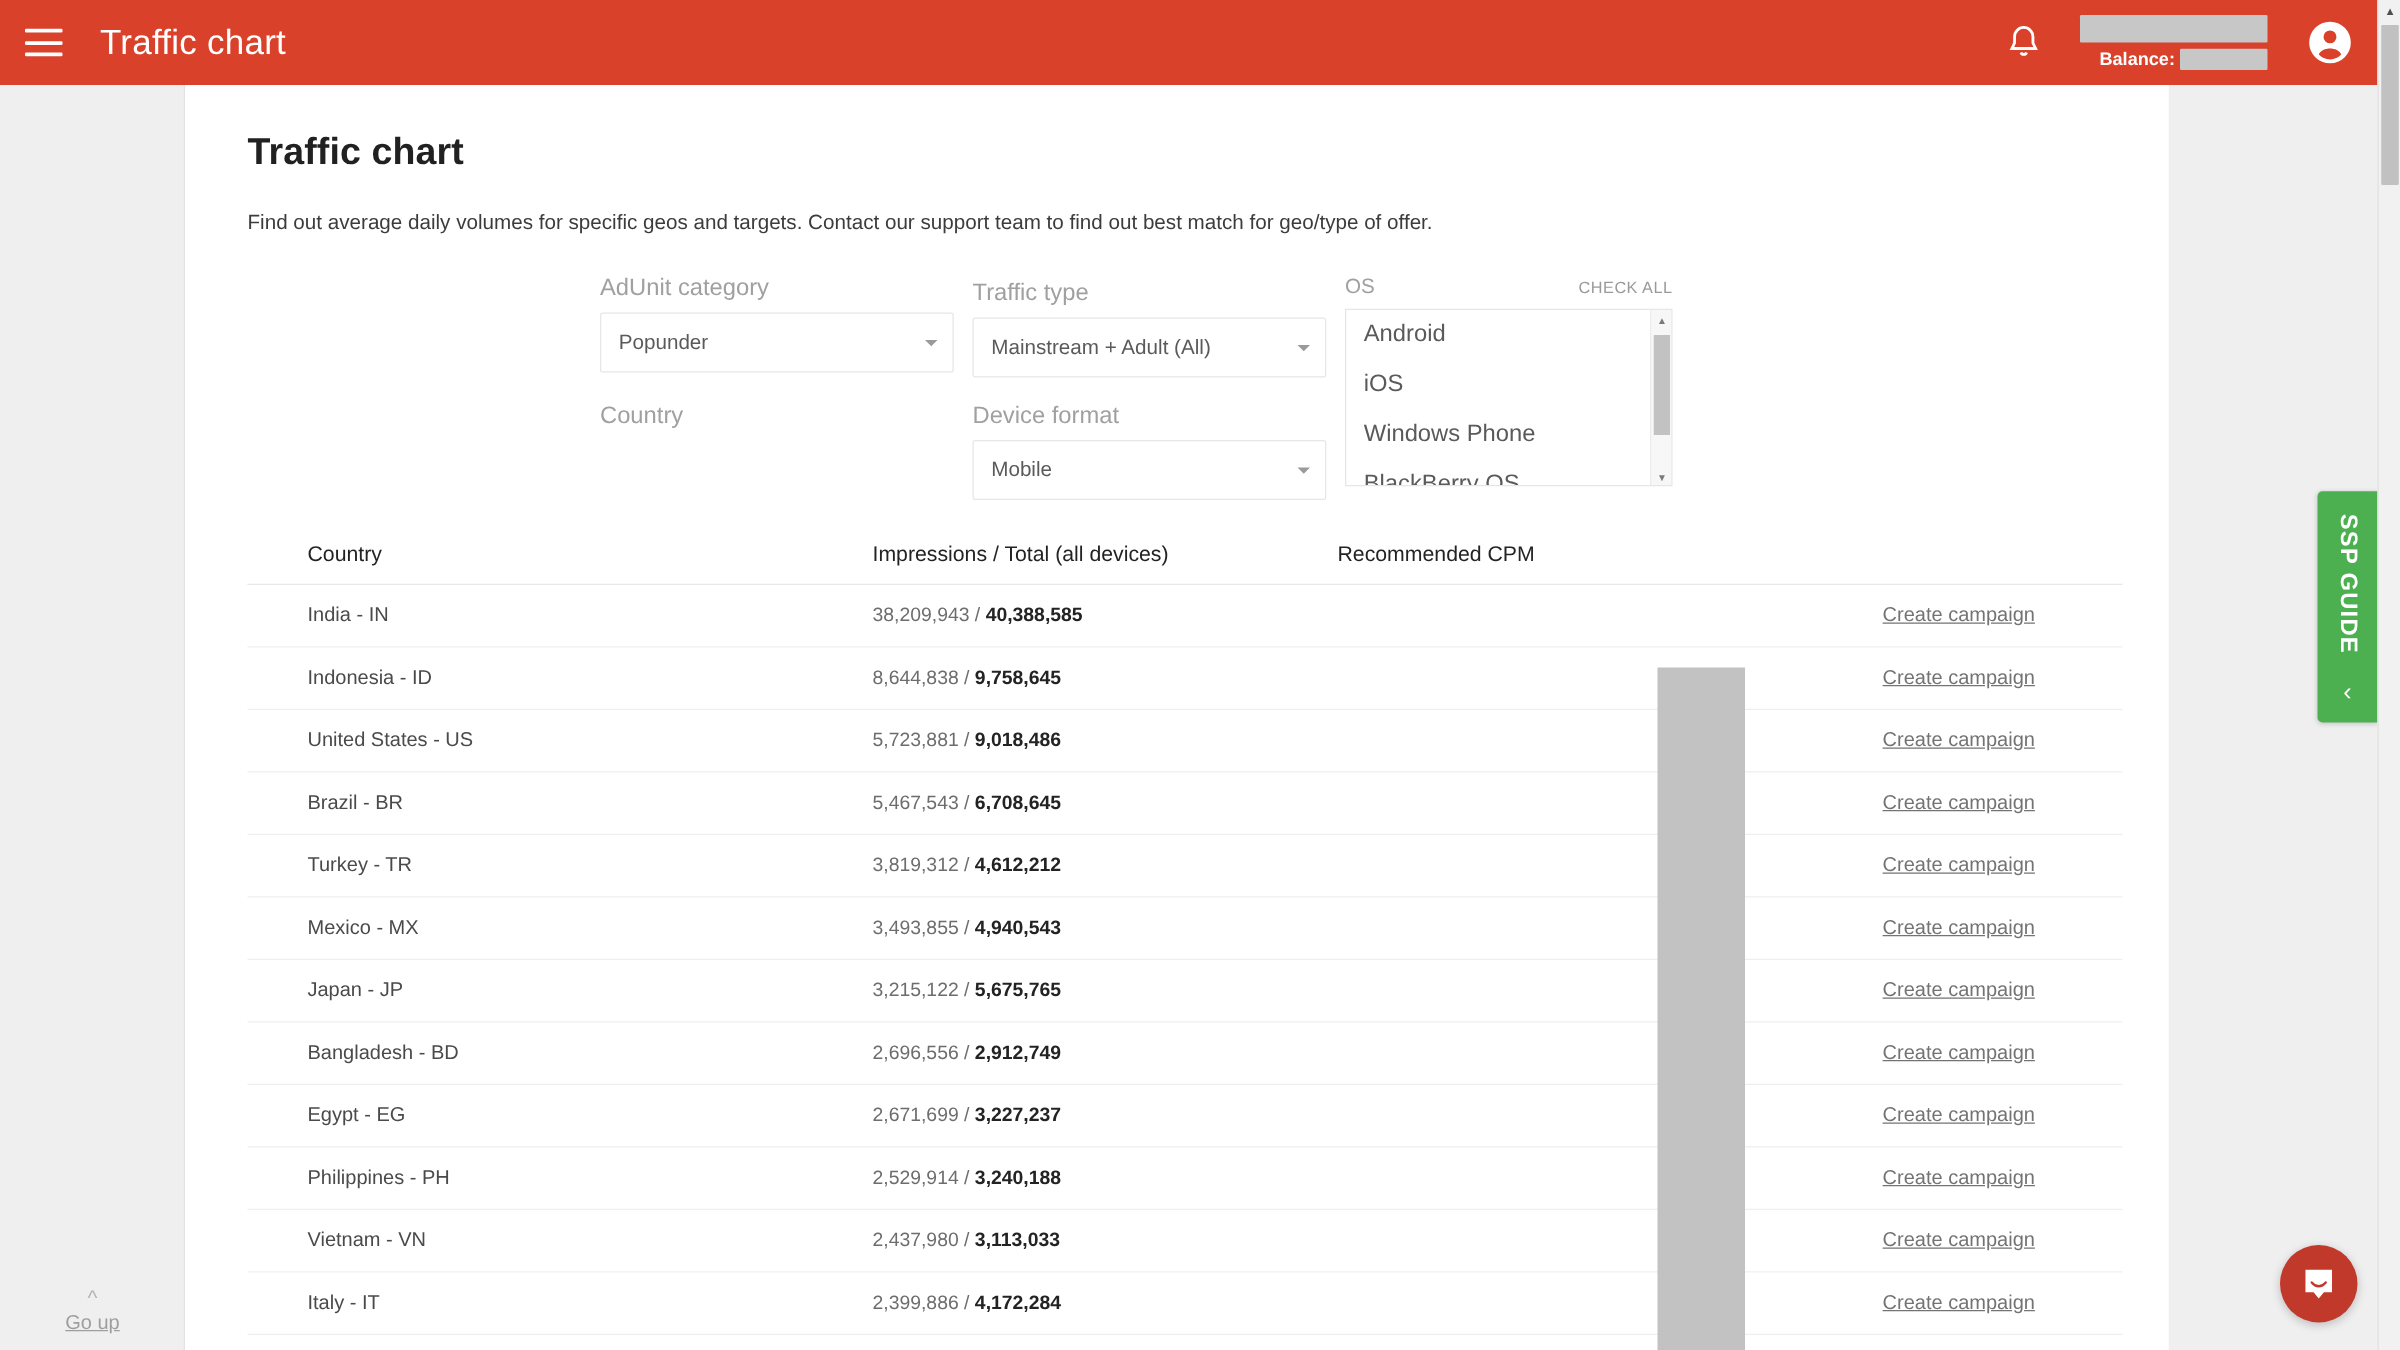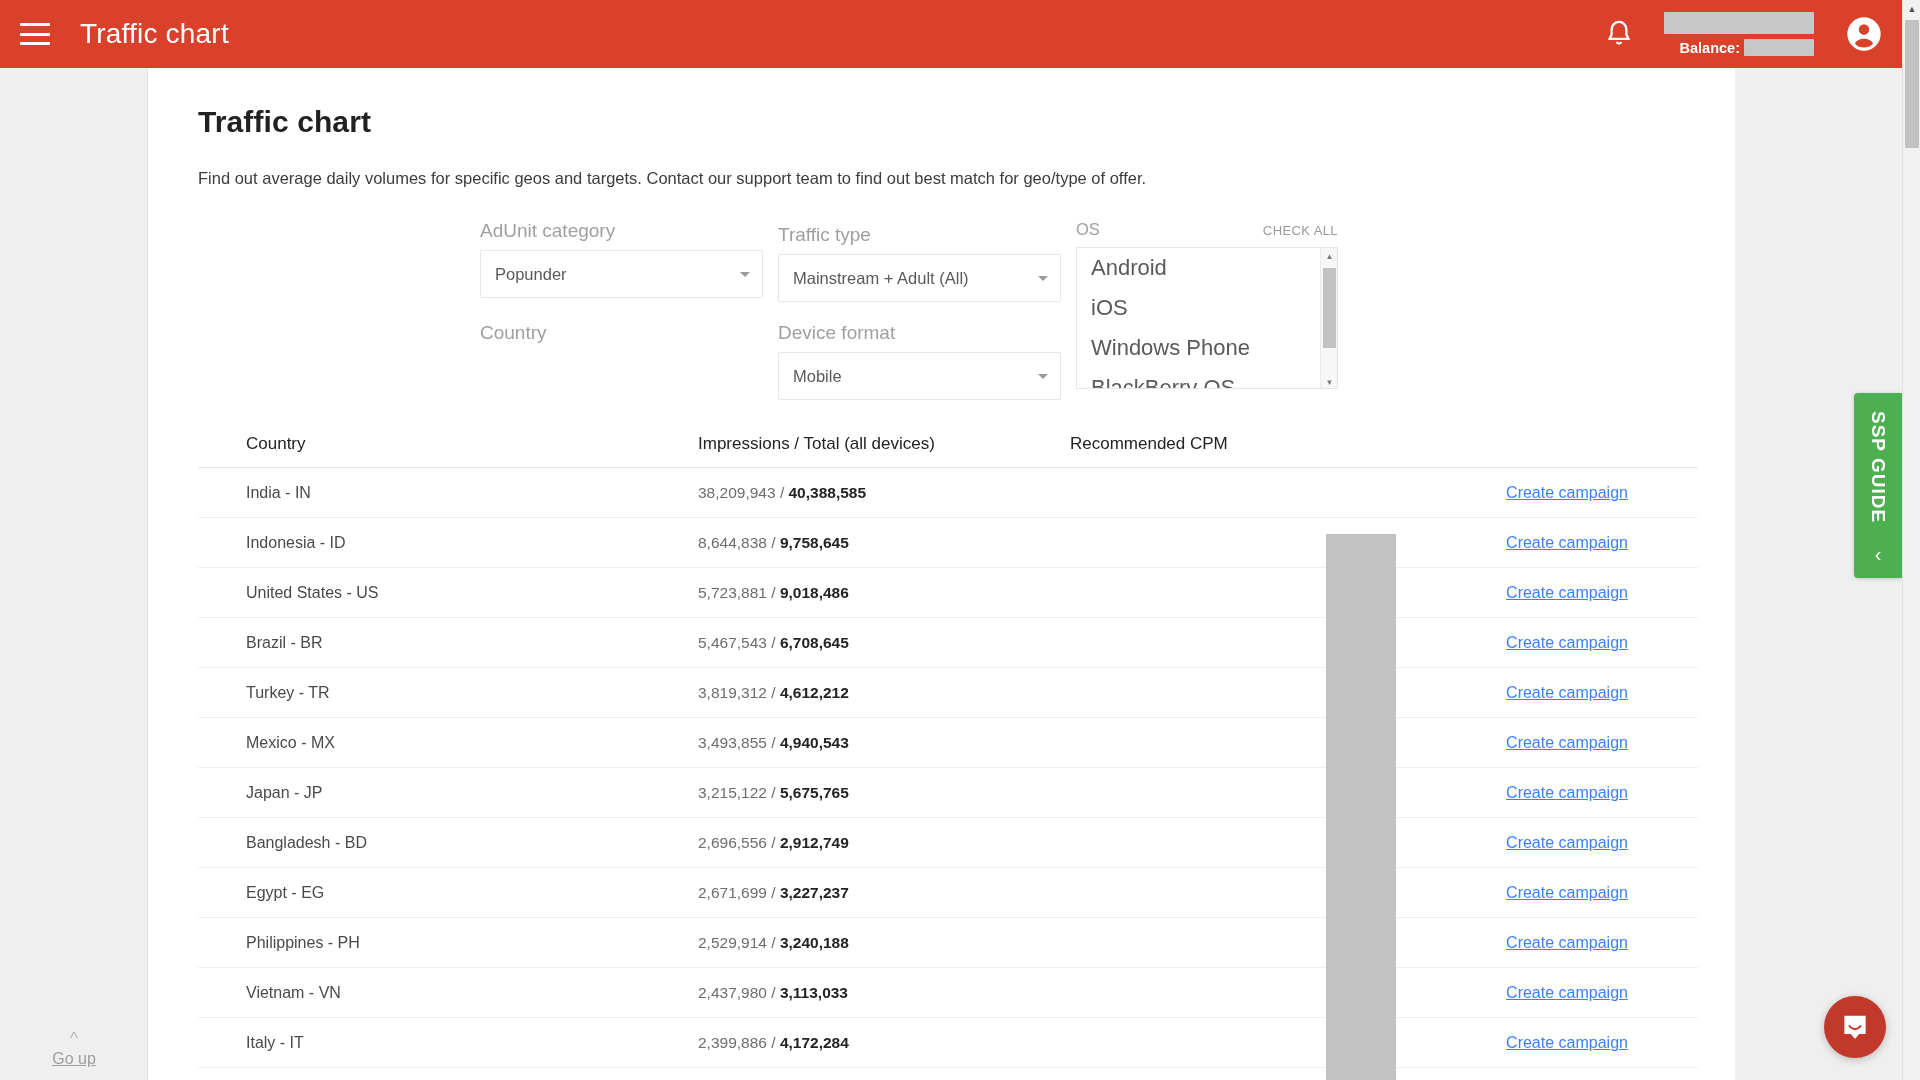--- a/index.html
+++ b/index.html
@@ -125,21 +125,21 @@
   .os-head { display: flex; align-items: baseline; justify-content: space-between; margin-bottom: 8px; }
   .os-label { font-size: 16.5px; color: #a0a0a0; }
   .check-all {
     font-size: 13px; color: #9a9a9a; letter-spacing: .4px; cursor: pointer;
   }
   .os-list {
     position: relative; width: 262px; height: 142px;
     border: 1px solid #e6e6e6; background: #fff; overflow: hidden;
   }
   .os-item {
-    font-size: 22px; color: #5a5a5a;
+    font-size: 19px; color: #5a5a5a;
     padding: 0 14px; height: 40px; line-height: 40px; cursor: pointer;
   }
   .os-scroll {
     position: absolute; right: 0; top: 0; width: 17px; height: 142px;
     background: #f7f7f7; border-left: 1px solid #ececec;
   }
   .os-arrow {
     width: 17px; height: 16px; display: flex; align-items: center; justify-content: center;
     font-size: 8px; color: #7a7a7a; cursor: pointer;
   }
@@ -160,21 +160,21 @@
   .c-impr    { width: 372px; }
   .c-cpm     { width: 366px; }
   .c-action  { width: 262px; text-align: center; }
   .th {
     font-size: 17px; color: #232323; font-weight: 400;
   }
   .td-country { font-size: 16px; color: #4a4a4a; }
   .td-impr { font-size: 15.5px; color: #6d6d6d; }
   .td-impr b { color: #232323; font-weight: 700; }
   .create-link {
-    font-size: 16px; color: #3b82f6; text-decoration: underline;
+    font-size: 16px; color: #737373; text-decoration: underline;
     cursor: pointer;
   }
 
   
   .cpm-redact {
     position: absolute; left: 1178px; top: 466px;
     width: 70px; height: 600px; background: #c2c2c2; z-index: 20;
   }
 
   

